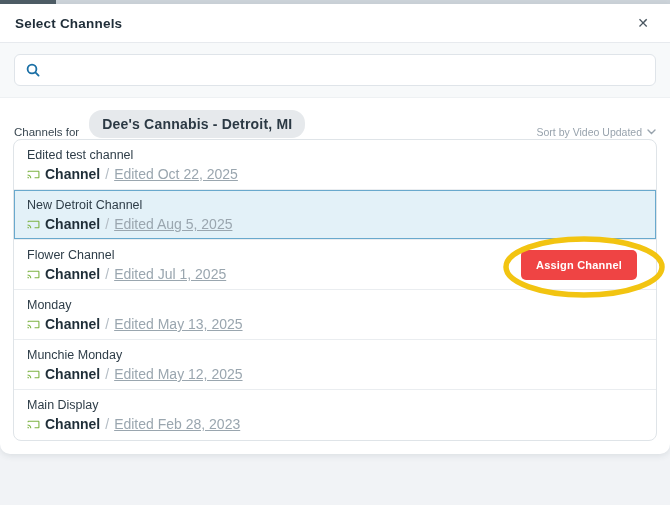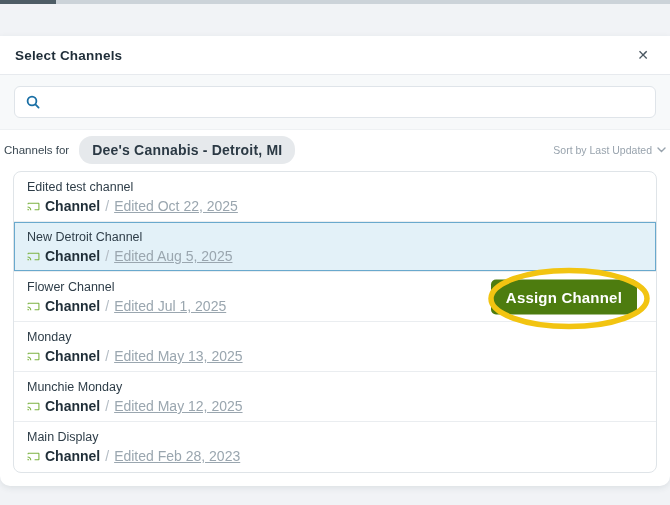--- a/index.html
+++ b/index.html
@@ -3,36 +3,36 @@
 <meta charset="utf-8">
 <style>
   * { margin:0; padding:0; box-sizing:border-box; }
   html,body { width:670px; height:505px; overflow:hidden;
     font-family:"Liberation Sans", sans-serif; background:#f1f3f6; }
 
   .top-strip { position:absolute; top:0; left:0; width:670px; height:4px; background:#ccd3d9; }
   .top-strip .dark-seg { position:absolute; left:0; top:0; width:56px; height:4px; background:#4e5d66; }
 
   .modal { position:absolute; top:4px; left:0; width:670px; height:450px; background:#ffffff;
-    border-radius:0 0 10px 10px; box-shadow:0 2px 6px rgba(40,55,70,.10);margin-top:32px; }
+    border-radius:0 0 10px 10px; box-shadow:0 2px 6px rgba(40,55,70,.10); }
 
   .modal-header { height:39px; display:flex; align-items:center; justify-content:space-between;
     padding:0 15px; border-bottom:1px solid #e7eaee; }
   .modal-title { font-size:13.5px; font-weight:bold; color:#1f2d38; letter-spacing:.2px; }
   .close-btn { background:none; border:none; cursor:pointer; color:#4a5761; font-size:14px;
     line-height:1; padding:4px 6px; }
 
   .search-section { background:#f7f9fa; padding:11px 14px; border-bottom:1px solid #eef1f3; }
   .search-box { display:flex; align-items:center; background:#ffffff; border:1px solid #dfe4e9;
     border-radius:6px; height:32px; padding:0 10px; }
   .search-box svg { flex:0 0 auto; }
   .search-input { border:none; outline:none; flex:1; margin-left:8px; font-size:12px;
     color:#2e3d48; background:transparent; font-family:"Liberation Sans", sans-serif; }
 
-  .context-row { height:40px; display:flex; align-items:center; padding:0 4px; }
+  .context-row { height:40px; display:flex; align-items:flex-end; padding:0 14px; }
   .context-label { font-size:11.5px; color:#3a4852; }
   .account-chip { margin-left:10px; background:#e6e9ec; color:#2b3944; font-size:14px;
     font-weight:bold; padding:6px 13px; border-radius:13px; letter-spacing:.2px; }
   .sort-control { margin-left:auto; display:flex; align-items:center; gap:5px;
     font-size:10.5px; color:#98a3ad; cursor:pointer; background:none; border:none;
     font-family:"Liberation Sans", sans-serif; }
 
   .channel-list { margin:1px 13px 0; border:1px solid #dfe4e8; border-radius:8px; background:#fff; }
   .channel-row { position:relative; height:50px; padding:8px 13px 0; }
   .channel-row:not(:last-child) { border-bottom:1px solid #eaedf0; }
@@ -40,22 +40,22 @@
   .channel-row:last-child { border-radius:0 0 8px 8px; }
   .channel-row.selected { background:#e3f1f8; box-shadow:inset 0 0 0 1px #69a9cd; }
   .row-name { font-size:12.5px; color:#2e3d48; margin-bottom:4px; }
   .row-meta { display:flex; align-items:center; gap:5px; font-size:14px; }
   .row-meta .cast-icon { display:inline-flex; }
   .meta-type { color:#1f2e38; font-weight:bold; }
   .meta-sep { color:#b3bcc4; }
   .meta-edited { color:#9aa6af;text-decoration:underline; }
 
   .assign-wrap { position:absolute; right:19px; top:50%; transform:translateY(-50%); }
-  .assign-btn { position:relative; z-index:2; background:#4d7c0f; color:#ffffff; border:none;
-    border-radius:5px; font-size:15px; font-weight:bold; padding:9px 15px; cursor:pointer;
+  .assign-btn { position:relative; z-index:2; background:#ef4444; color:#ffffff; border:none;
+    border-radius:5px; font-size:11px; font-weight:bold; padding:9px 15px; cursor:pointer;
     font-family:"Liberation Sans", sans-serif; letter-spacing:.2px; }
   .annotation-ellipse { position:absolute; left:50%; top:50%;
     transform:translate(calc(-50% + 5px), calc(-50% + 2px)); z-index:3; pointer-events:none;
     overflow:visible; }
 </style>
 </head>
 <body>
 
 <div class="top-strip">
   <div class="dark-seg"></div>
@@ -77,21 +77,21 @@
         <line x1="10.4" y1="10.4" x2="13.6" y2="13.6" stroke="#1a6fa5" stroke-width="1.8" stroke-linecap="round"></line>
       </svg>
       <input class="search-input" type="text" value="" placeholder="" style="">
     </div>
   </div>
 
   <div class="context-row">
     <span class="context-label">Channels for</span>
     <span class="account-chip">Dee's Cannabis - Detroit, MI</span>
     <button class="sort-control">
-      <span>Sort by Last Updated</span>
+      <span>Sort by Video Updated</span>
       <svg width="9" height="6" viewBox="0 0 9 6">
         <polyline points="1,1 4.5,4.5 8,1" fill="none" stroke="#98a3ad" stroke-width="1.4" stroke-linecap="round"></polyline>
       </svg>
     </button>
   </div>
 
   <div class="channel-list">
       <div class="channel-row">
     <div class="row-name">Edited test channel</div>
     <div class="row-meta">

